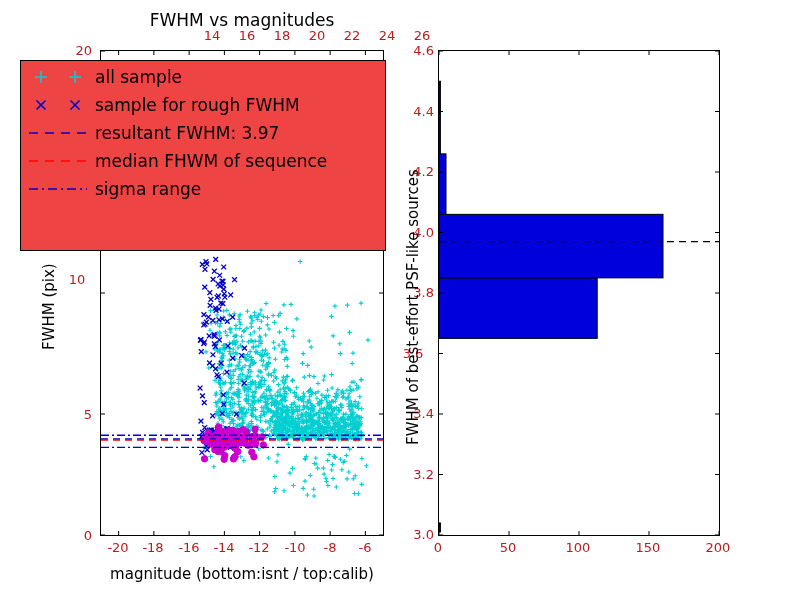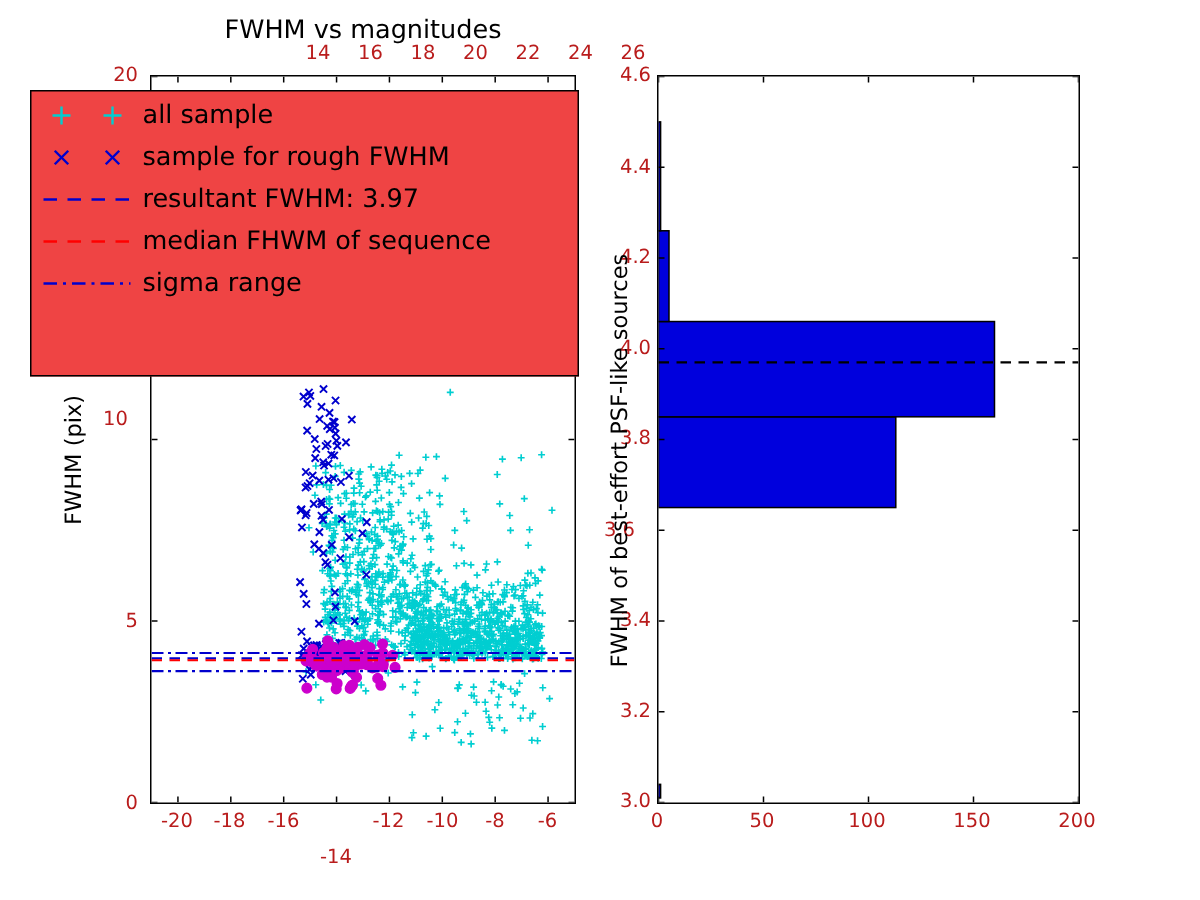--- a/index.html
+++ b/index.html
@@ -1816,27 +1816,28 @@
   <div class="abs tick-label" style="left:62px; top:43px; width:30px; text-align:right;">20</div>
 
   <div class="abs tick-label" style="left:62px; top:272px; width:30px; text-align:center;">10</div>
   <div class="abs tick-label" style="left:62px; top:407px; width:30px; text-align:right;">5</div>
   <div class="abs tick-label" style="left:62px; top:528px; width:30px; text-align:right;">0</div>
 
   <div class="abs" style="left:100px; top:540px; width:284px; height:18px;">
     <div class="tick-label abs" style="left:18px; top:0; width:40px; margin-left:-20px;">-20</div>
     <div class="tick-label abs" style="left:53px; top:0; width:40px; margin-left:-20px;">-18</div>
     <div class="tick-label abs" style="left:89px; top:0; width:40px; margin-left:-20px;">-16</div>
-    <div class="tick-label abs" style="left:124px; top:0; width:40px; margin-left:-20px;margin-top:24px;">-14</div>
+    <div class="tick-label abs" style="left:124px; top:0; width:40px; margin-left:-20px;">-14</div>
     <div class="tick-label abs" style="left:159px; top:0; width:40px; margin-left:-20px;">-12</div>
     <div class="tick-label abs" style="left:195px; top:0; width:40px; margin-left:-20px;">-10</div>
     <div class="tick-label abs" style="left:230px; top:0; width:40px; margin-left:-20px;">-8</div>
     <div class="tick-label abs" style="left:265px; top:0; width:40px; margin-left:-20px;">-6</div>
   </div>
 
+  <div class="abs axis-title" style="left:80px; top:565px; width:324px;">magnitude (bottom:isnt / top:calib)</div>
 
   <div class="abs axis-title vlabel" style="left:40px; top:350px; transform:rotate(-90deg);">FWHM (pix)</div>
 
   <div class="abs frame" style="left:438px; top:50px; width:282px; height:486px;">
     <svg id="hist-svg" width="280" height="484" style="display:block">
         <rect x="0" y="471.9" width="1.4000000000000001" height="9.075000000000102" fill="#0000DD" stroke="#000" stroke-width="1"></rect>
         <rect x="0" y="226.8749999999999" width="158.2" height="60.500000000000114" fill="#0000DD" stroke="#000" stroke-width="1"></rect>
         <rect x="0" y="163.35000000000008" width="224" height="63.52499999999981" fill="#0000DD" stroke="#000" stroke-width="1"></rect>
         <rect x="0" y="102.84999999999997" width="7" height="60.500000000000114" fill="#0000DD" stroke="#000" stroke-width="1"></rect>
         <rect x="0" y="30.249999999999886" width="1.4000000000000001" height="72.60000000000008" fill="#0000DD" stroke="#000" stroke-width="1"></rect>

